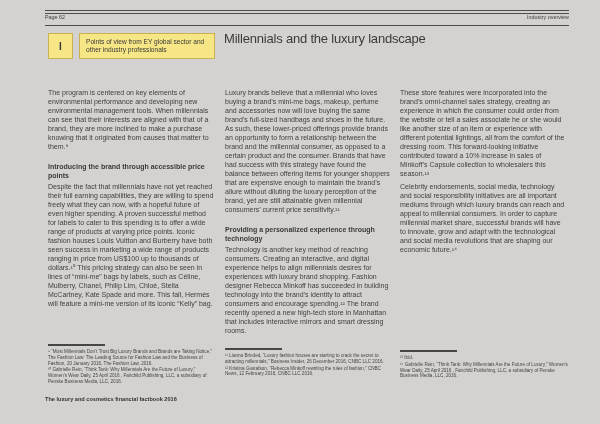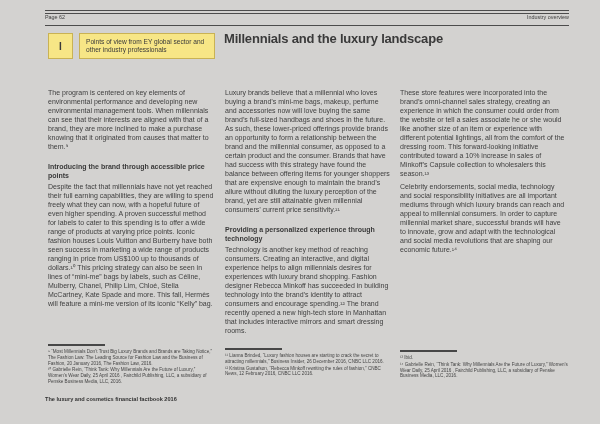--- a/index.html
+++ b/index.html
@@ -25,21 +25,21 @@
   .banner-sq{position:absolute;left:48px;top:33px;width:25px;height:26px;
     background:#f7e686;border:1px solid #c9b254;box-sizing:border-box;
     display:flex;align-items:center;justify-content:center;
     font-size:10px;font-weight:bold;color:#3a3a3a;}
   .banner-box{position:absolute;left:79px;top:33px;width:136px;height:26px;
     background:#f7e686;border:1px solid #c9b254;box-sizing:border-box;
     display:flex;align-items:center;padding:0 6px;
     font-size:6.6px;line-height:8px;color:#3a3a3a;}
 
   .page-title{position:absolute;left:224px;top:31px;width:340px;
-    font-size:13px;font-weight:bold;color:#3a3a3a;letter-spacing:-0.2px;}
+    font-size:13px;font-weight:normal;color:#3a3a3a;letter-spacing:-0.2px;}
 
   
   .col{position:absolute;top:88px;width:167px;font-size:7px;line-height:9px;
     text-align:left;color:#3e3e3e;}
   .col1{left:48px;}
   .col2{left:225px;}
   .col3{left:400px;width:168px;}
   .col p{margin:0 0 4px 0;}
   .col h3{margin:11px 0 2px 0;font-size:7px;line-height:9px;font-weight:bold;color:#3a3a3a;}
 

